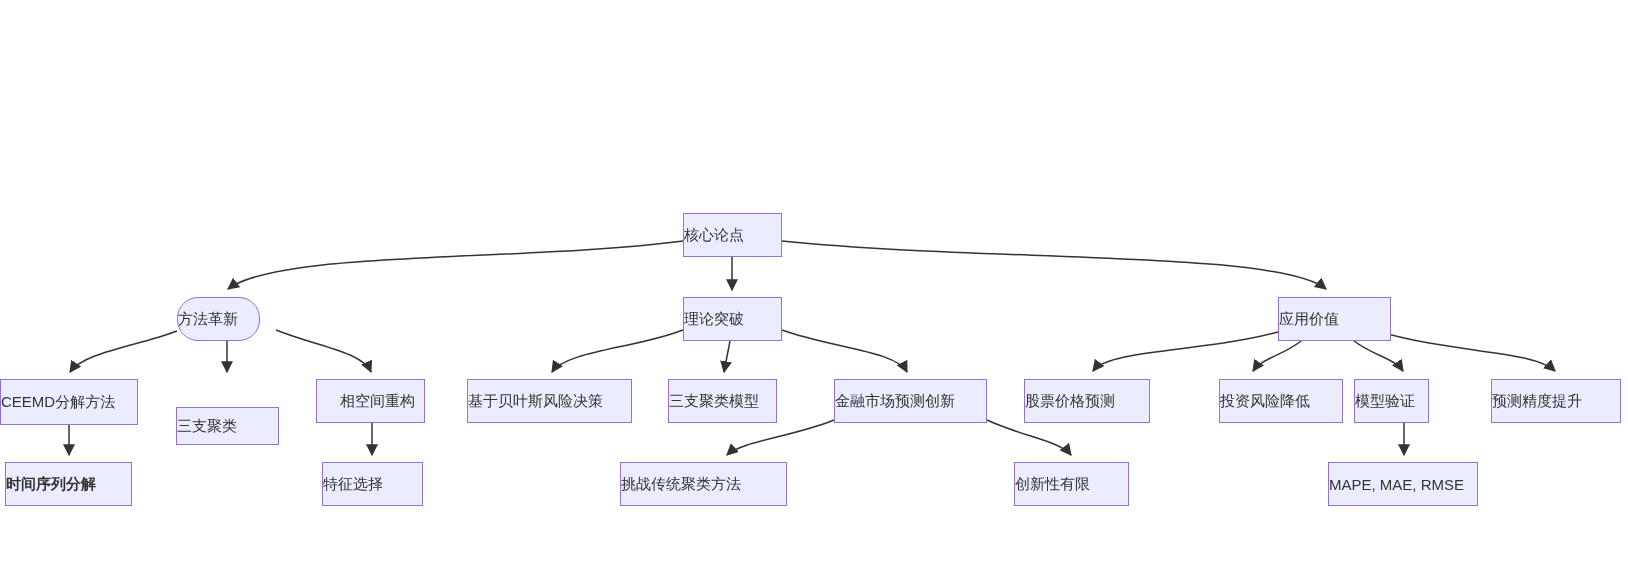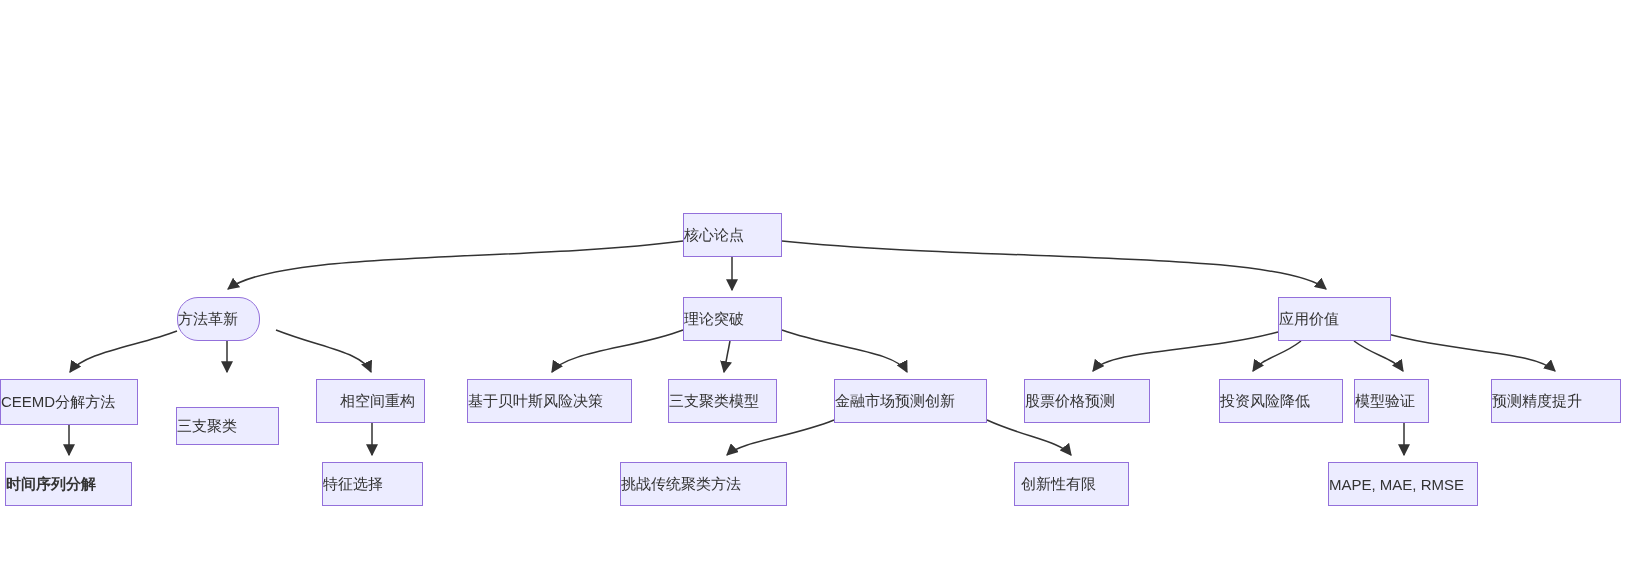--- a/index.html
+++ b/index.html
@@ -120,20 +120,20 @@
 
   <div class="node" style="left:5px;    top:462px; width:127px; height:44px;font-weight:bold;">
       <span>时间序列分解</span>
     </div>
   <div class="node" style="left:322px;  top:462px; width:101px; height:44px;">
       <span>特征选择</span>
     </div>
   <div class="node" style="left:620px;  top:462px; width:167px; height:44px;">
       <span>挑战传统聚类方法</span>
     </div>
-  <div class="node" style="left:1014px; top:462px; width:115px; height:44px;padding-left:6px;">
+  <div class="node" style="left:1014px; top:462px; width:115px; height:44px;">
       <span>创新性有限</span>
     </div>
   <div class="node" style="left:1328px; top:462px; width:150px; height:44px;">
       <span>MAPE, MAE, RMSE</span>
     </div>
 
 </div>
 
 </body></html>

